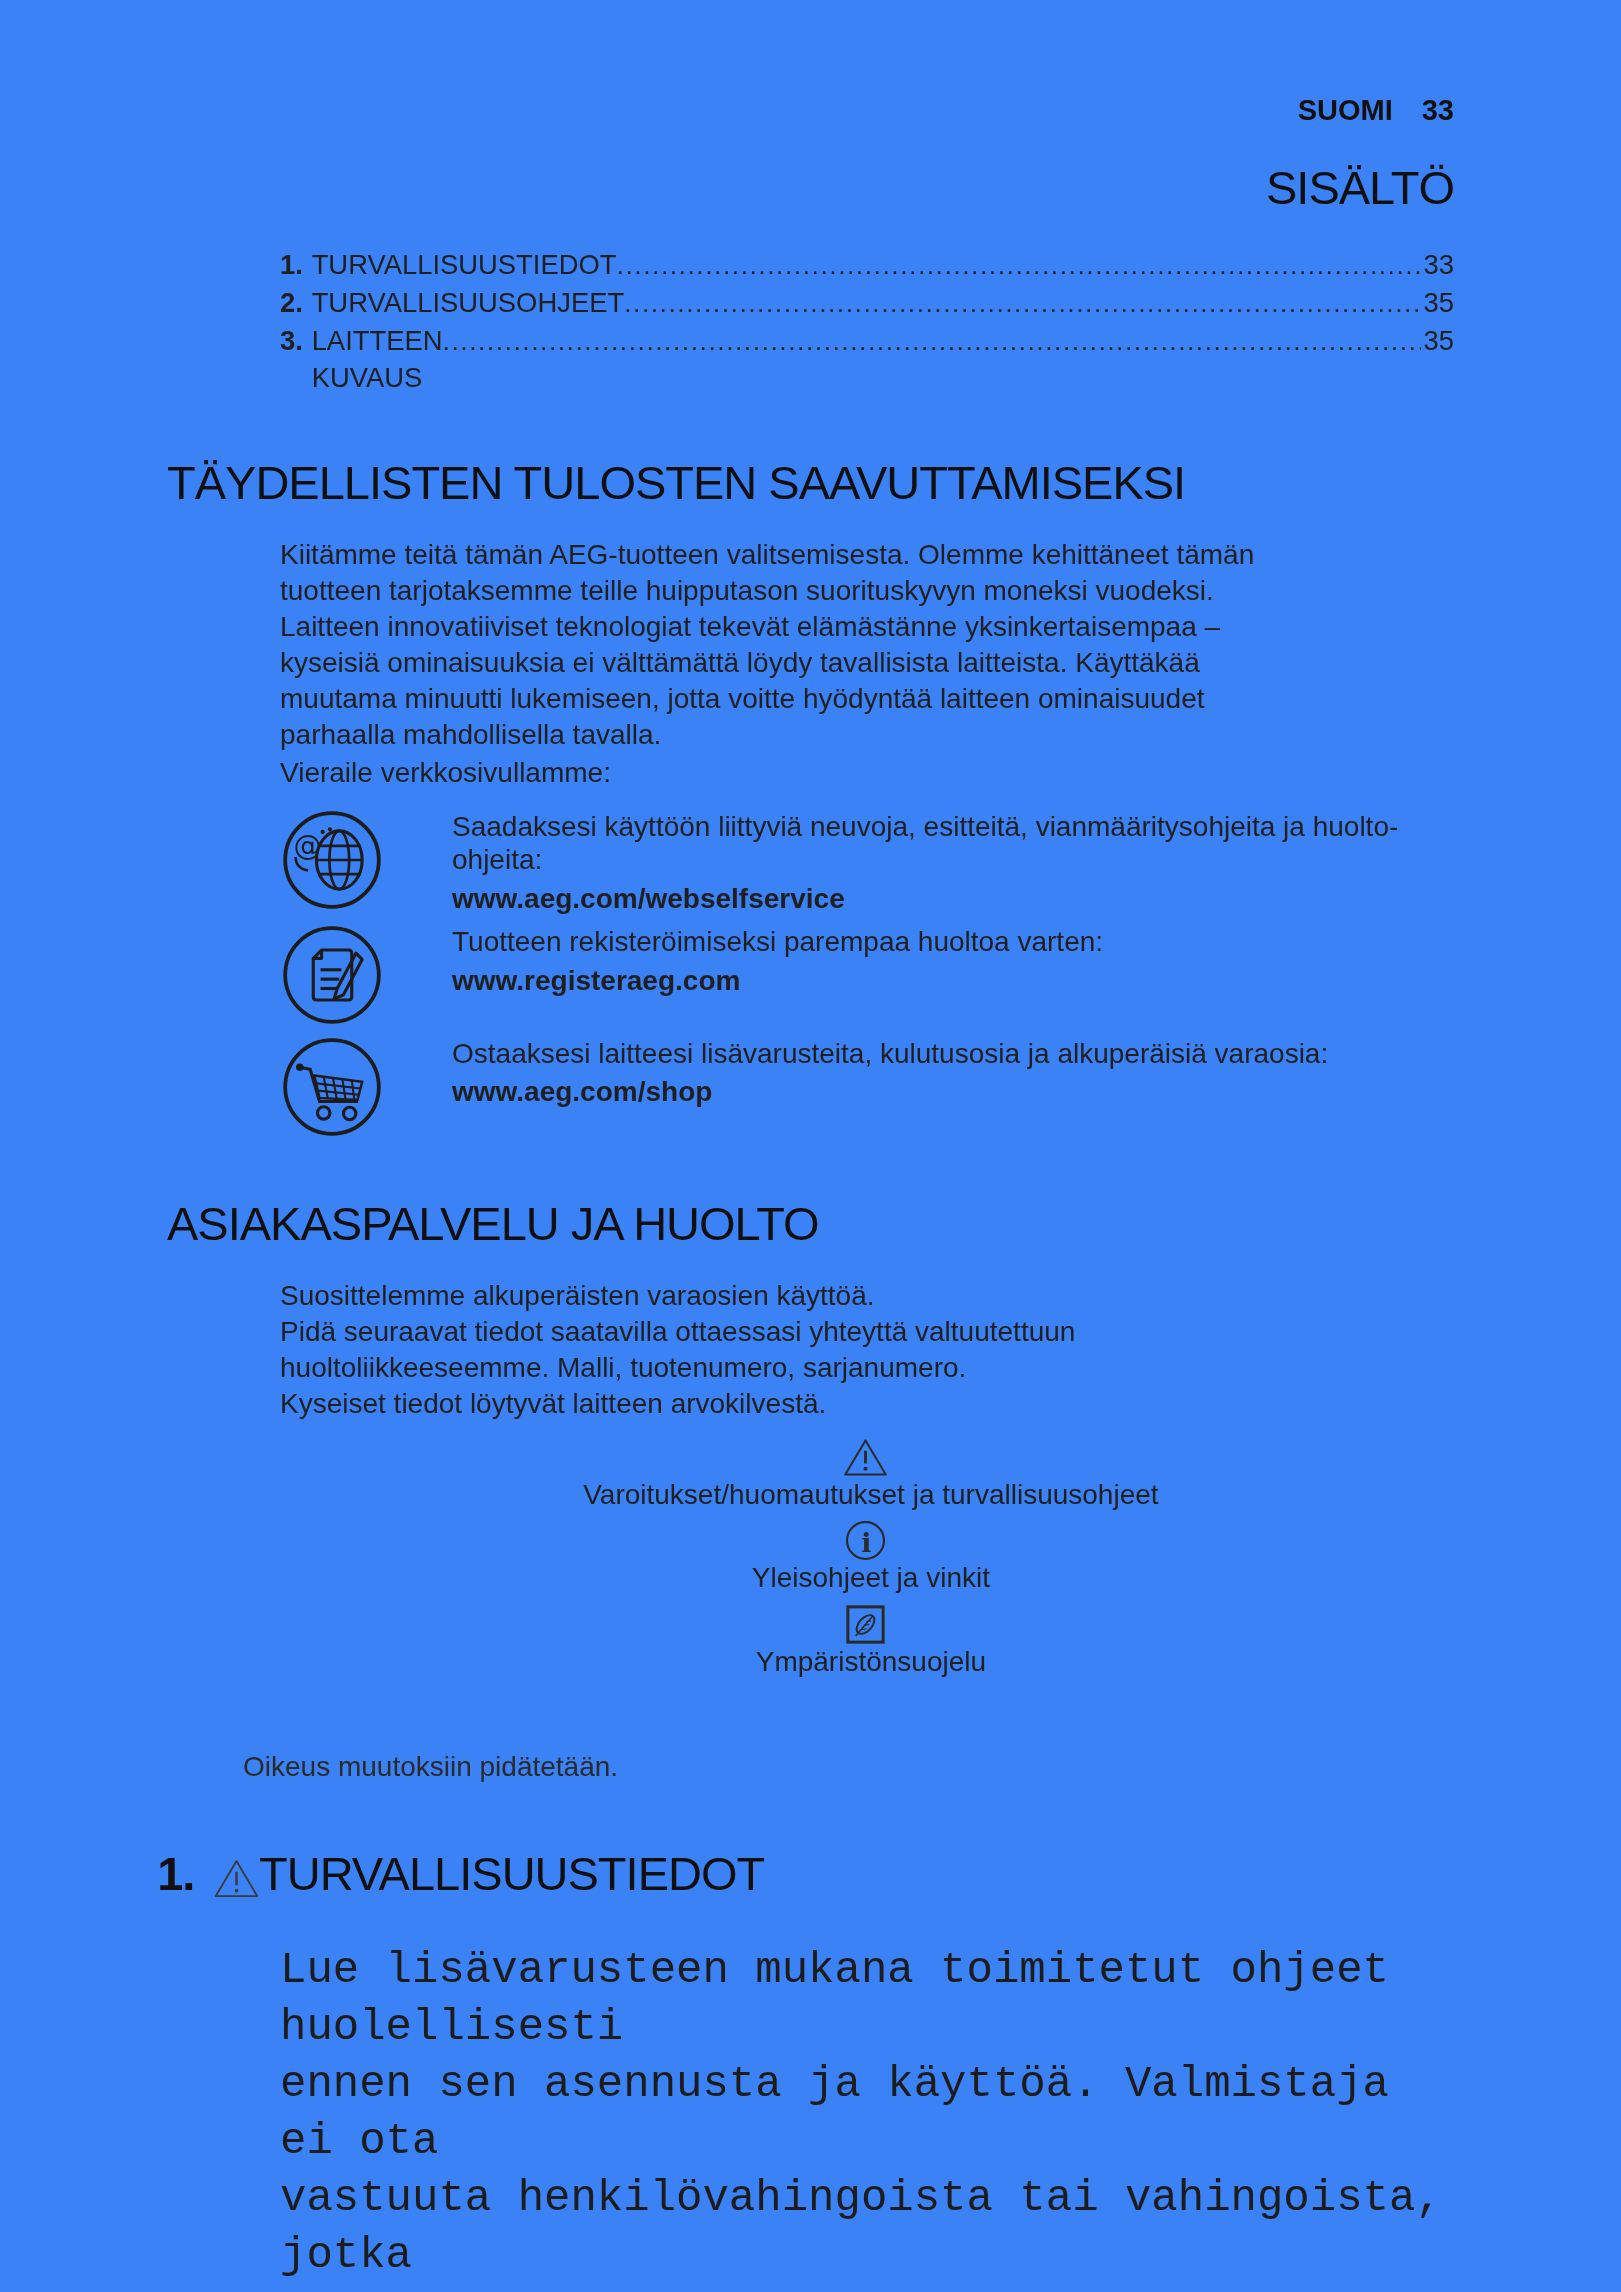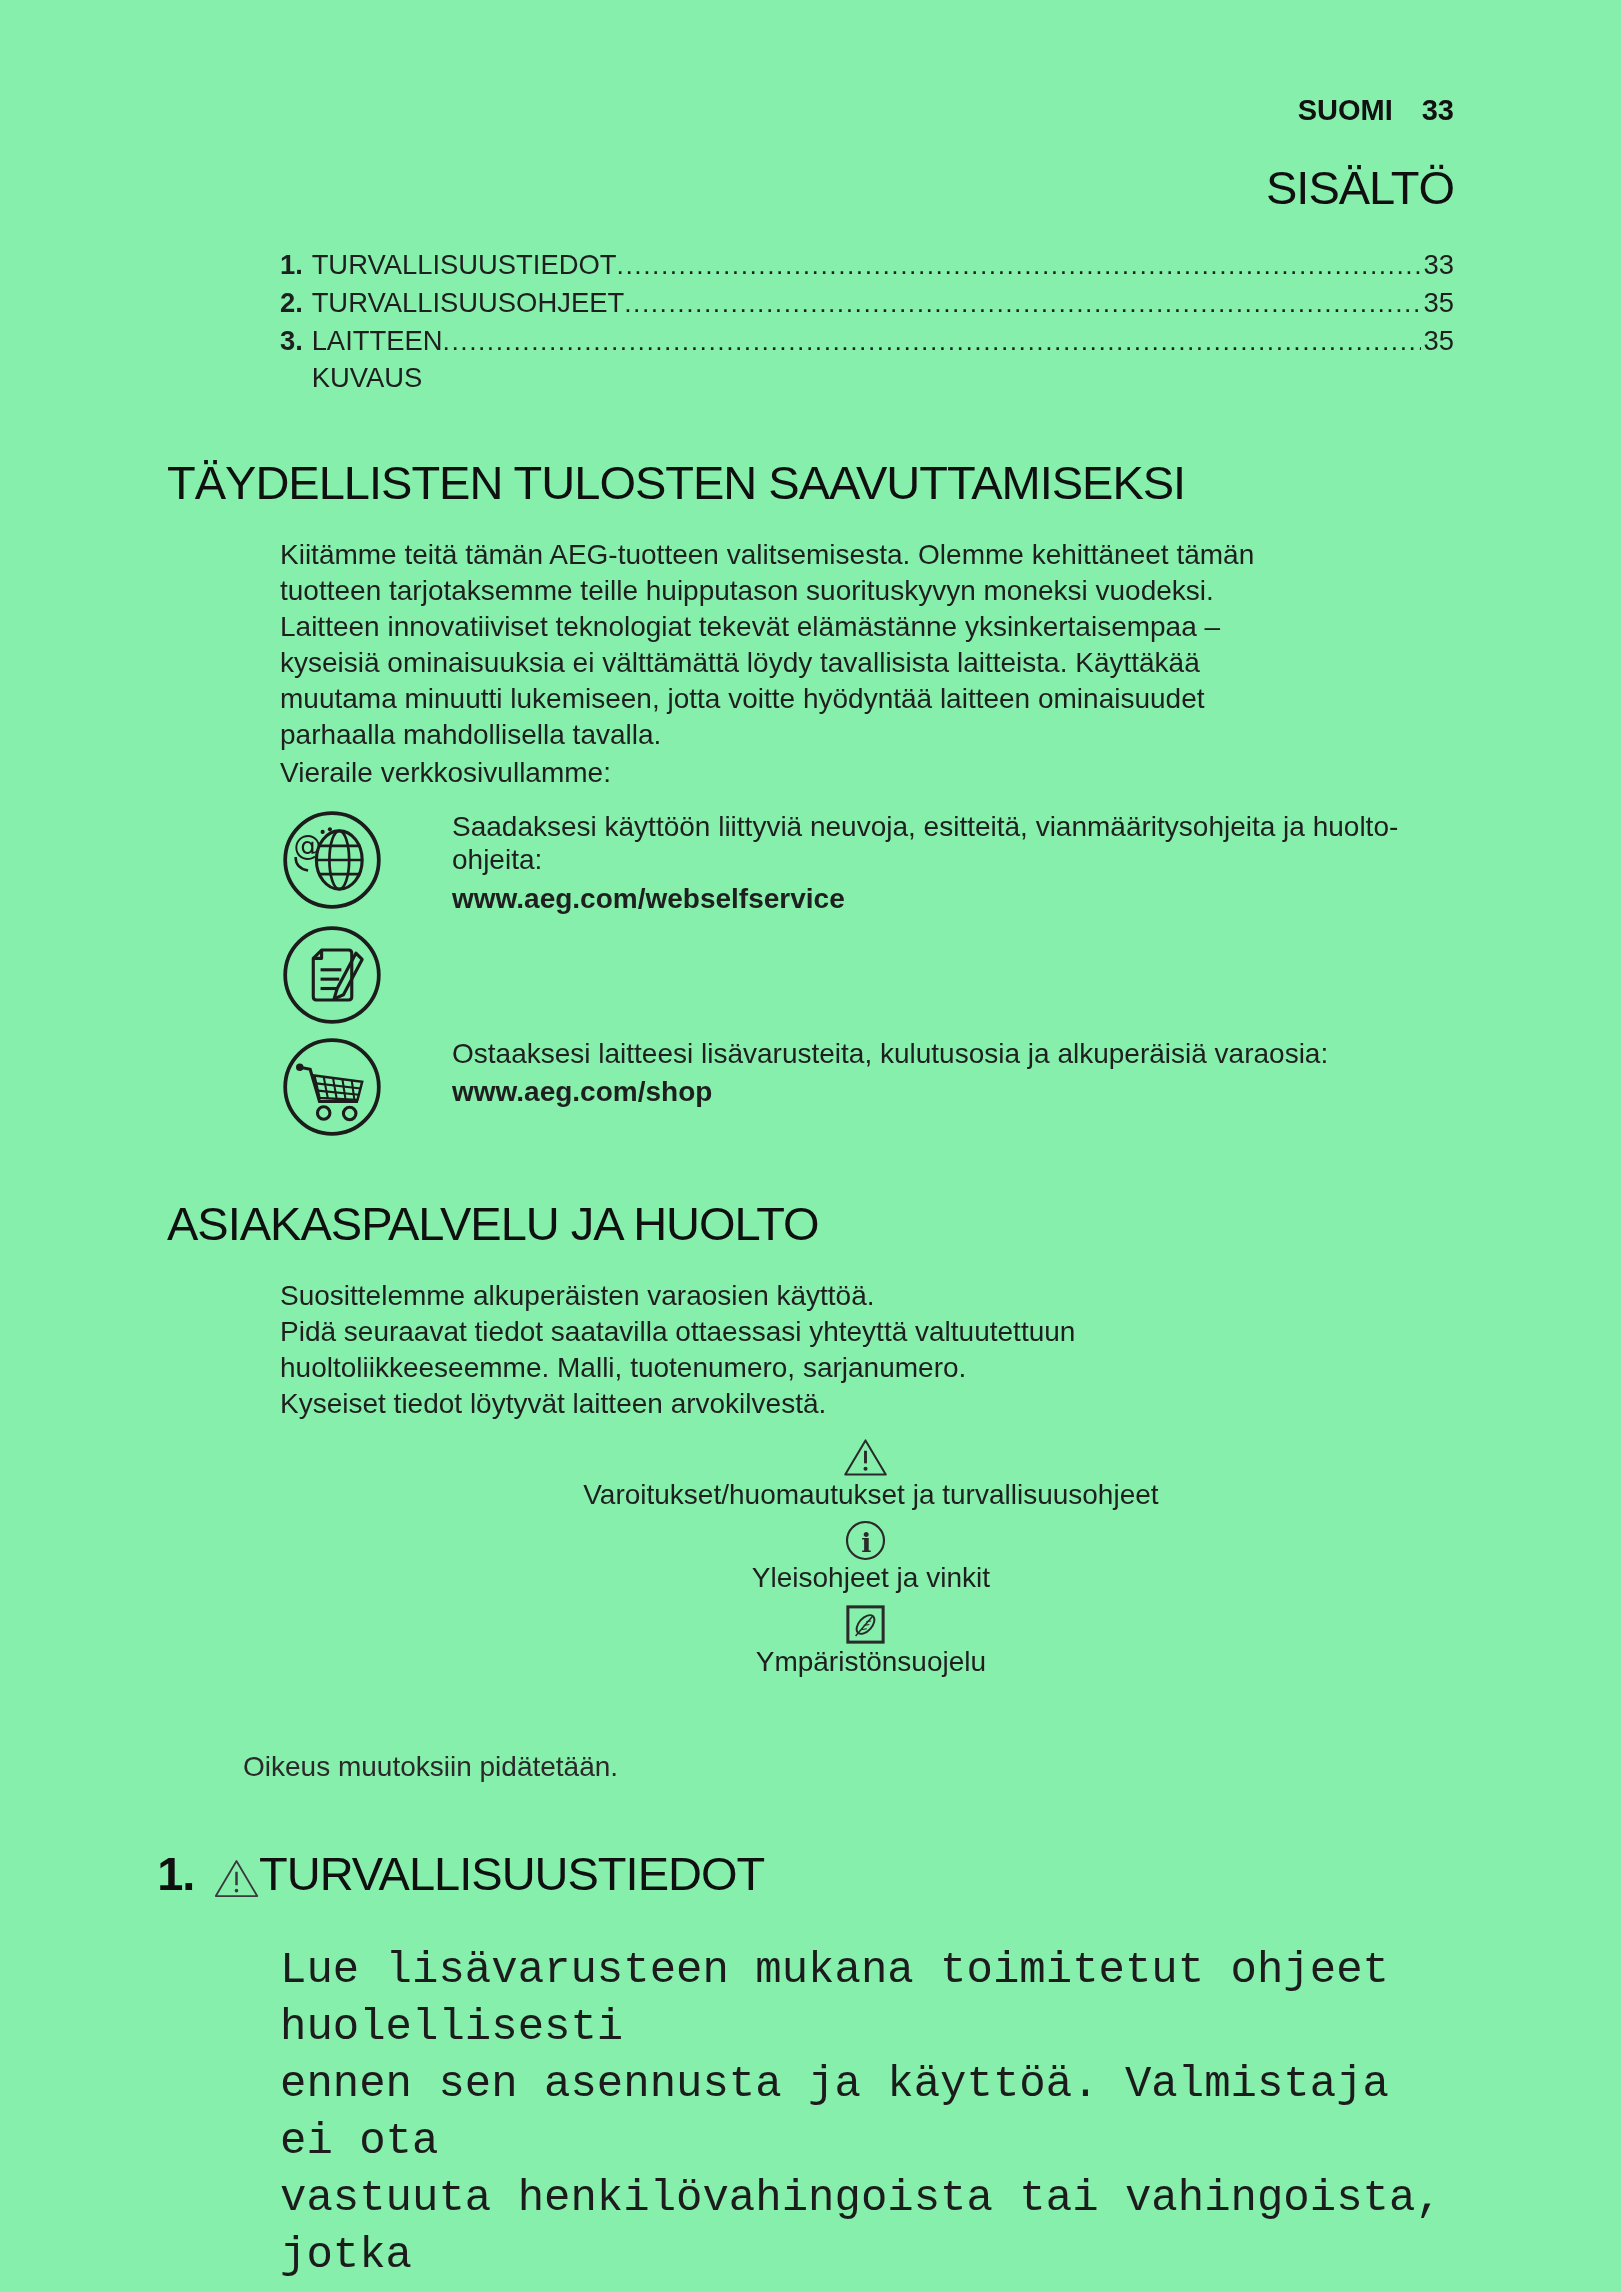--- a/index.html
+++ b/index.html
@@ -1,20 +1,20 @@
 <!DOCTYPE html>
 <html><head>
 <meta charset="utf-8">
 <style>
   html,body { margin:0; padding:0; background:#e8e8e8; }
   .page {
     position:relative;
     width:1621px; height:2293px;
     margin:0 auto;
-    background:#86efac;
+    background:#3b82f6;
     font-family:"Liberation Sans", sans-serif;
     color:#1f1f1f;
     overflow:hidden;
   }
   .content { padding:94px 167px 0 167px; }
 
   
   .page-header {
     display:flex; justify-content:flex-end; align-items:baseline;
     gap:29px; font-size:29px; font-weight:700; color:#111;
@@ -154,20 +154,24 @@
           <svg viewBox="0 0 100 100" fill="none" stroke="currentColor">
             <circle cx="50" cy="50" r="45" stroke-width="3.6"></circle>
             <path d="M40 26 L66 26 Q69 26 69 29 L69 71 Q69 74 66 74 L35 74 Q32 74 32 71 L32 34 Z" stroke-width="3" stroke-linejoin="round"></path>
             <path d="M40 26 L40 34 L32 34" stroke-width="3" stroke-linejoin="round"></path>
             <line x1="39" y1="45" x2="59" y2="45" stroke-width="3"></line>
             <line x1="39" y1="54" x2="57" y2="54" stroke-width="3"></line>
             <line x1="39" y1="63" x2="55" y2="63" stroke-width="3"></line>
             <path d="M73 29 L79 35 L61 69 L52 73 L55 63 Z" stroke-width="3" stroke-linejoin="round"></path>
           </svg>
         </span>
+        <div class="weblink-body">
+          <div class="weblink-text">Tuotteen rekisteröimiseksi parempaa huoltoa varten:</div>
+          <div class="weblink-url">www.registeraeg.com</div>
+        </div>
       </div>
 
       <div class="weblink-row">
         <span class="weblink-icon">
           <svg viewBox="0 0 100 100" fill="none" stroke="currentColor">
             <circle cx="50" cy="50" r="45" stroke-width="3.6"></circle>
             <circle cx="19" cy="31" r="3.6" fill="currentColor" stroke="none"></circle>
             <path d="M19 31 L29 33 L38 64 L75 64" stroke-width="3"></path>
             <path d="M33 39 L79 45 L74.5 62.5 L38 60.5 Z" stroke-width="2.4"></path>
             <line x1="34.8" y1="46.5" x2="77.5" y2="51.5" stroke-width="2"></line>

